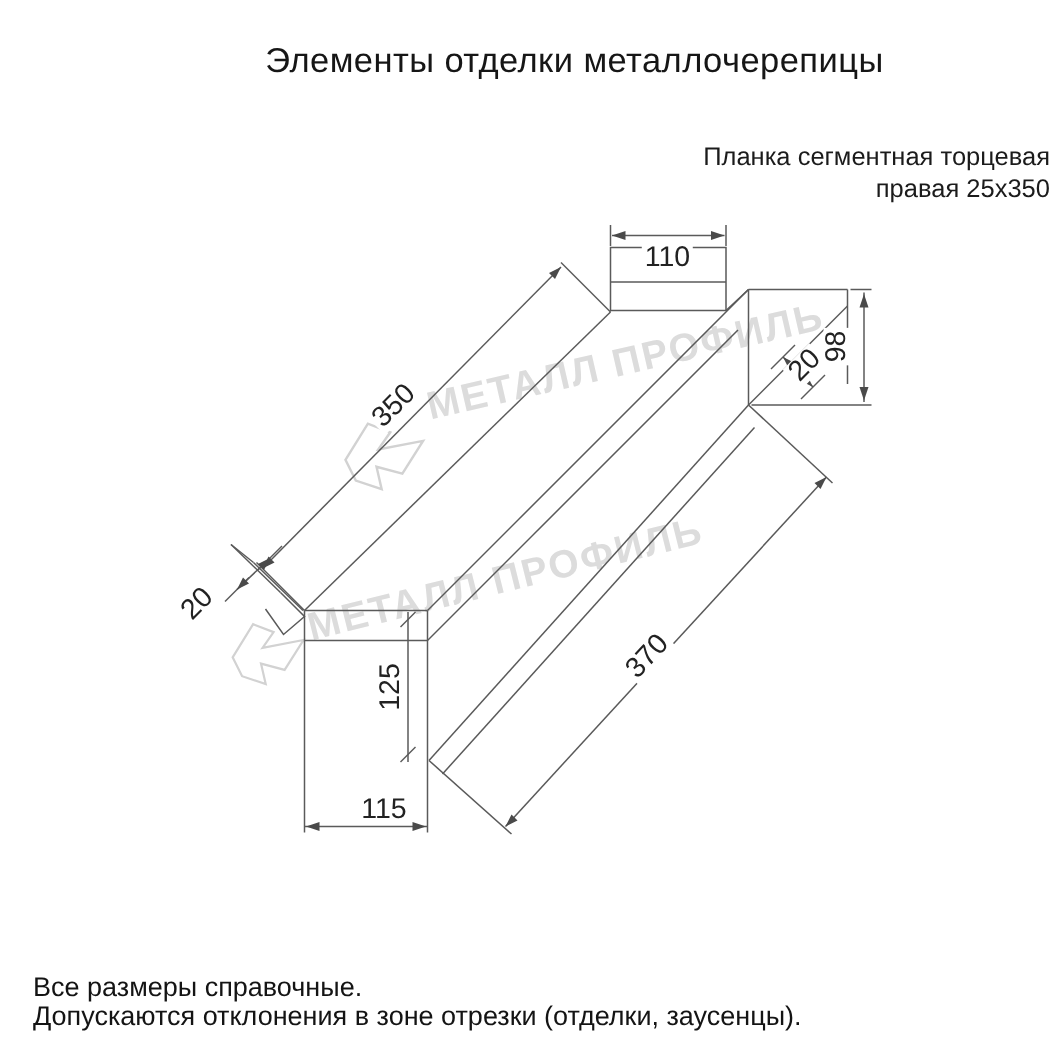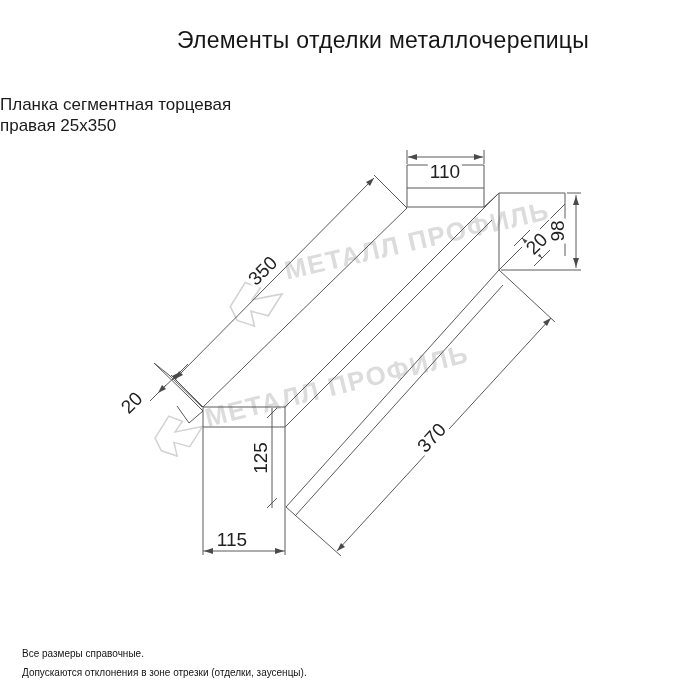--- a/index.html
+++ b/index.html
@@ -1,23 +1,23 @@
 <!DOCTYPE html>
 <html><head>
 <meta charset="utf-8">
 <style>
   html,body{margin:0;padding:0;background:#ffffff;}
   body{width:700px;height:700px;position:relative;overflow:hidden;
        font-family:"Liberation Sans", sans-serif;color:#1f1f1f;}
   .abs{position:absolute;}
   .page-title{left:0;top:27px;width:700px;text-align:center;font-size:23px;
               letter-spacing:.3px;color:#161616;padding-left:33px;}
-  .sub{left:0;width:700px;text-align:left;font-size:17px;color:#1b1b1b;}
+  .sub{left:0;width:700px;text-align:right;font-size:17px;color:#1b1b1b;}
   .sub1{top:95px;} .sub2{top:116px;}
-  .note{left:22px;font-size:10px;color:#141414;}
+  .note{left:22px;font-size:18px;color:#141414;}
   .note1{top:648px;} .note2{top:667px;}
   .wm-text{font-size:26px;font-weight:700;letter-spacing:1.5px;color:#dcdcdc;
            white-space:nowrap;z-index:1;}
   .wm1{left:417px;top:241px;transform:translate(-50%,-50%) rotate(-13deg);}
   .wm2{left:337px;top:386px;transform:translate(-50%,-50%) rotate(-14deg);}
   svg.draw{left:0;top:0;z-index:2;}
   .dim{font-size:19px;color:#222;background:#ffffff;line-height:18px;
        padding:0 2px;white-space:nowrap;z-index:3;}
   .r0{transform:translate(-50%,-50%);}
   .r45{transform:translate(-50%,-50%) rotate(-45deg);}
@@ -117,16 +117,16 @@
   </g>
 </svg>
 
 <div class="abs dim r0" style="left:445px;top:147px;margin-top:25px;">110</div>
 <div class="abs dim r90" style="left:558px;top:231px;">98</div>
 <div class="abs dim r45" style="left:537px;top:244px;">20</div>
 <div class="abs dim r45" style="left:263px;top:271px;">350</div>
 <div class="abs dim r47" style="left:432px;top:438px;">370</div>
 <div class="abs dim r45" style="left:132px;top:403px;">20</div>
 <div class="abs dim r90" style="left:261px;top:458px;">125</div>
-<div class="abs dim r0" style="left:232px;top:540px;">115</div>
+<div class="abs dim r0" style="left:256px;top:540px;">115</div>
 
 <div class="abs note note1">Все размеры справочные.</div>
 <div class="abs note note2">Допускаются отклонения в зоне отрезки (отделки, заусенцы).</div>
 
 </body></html>

